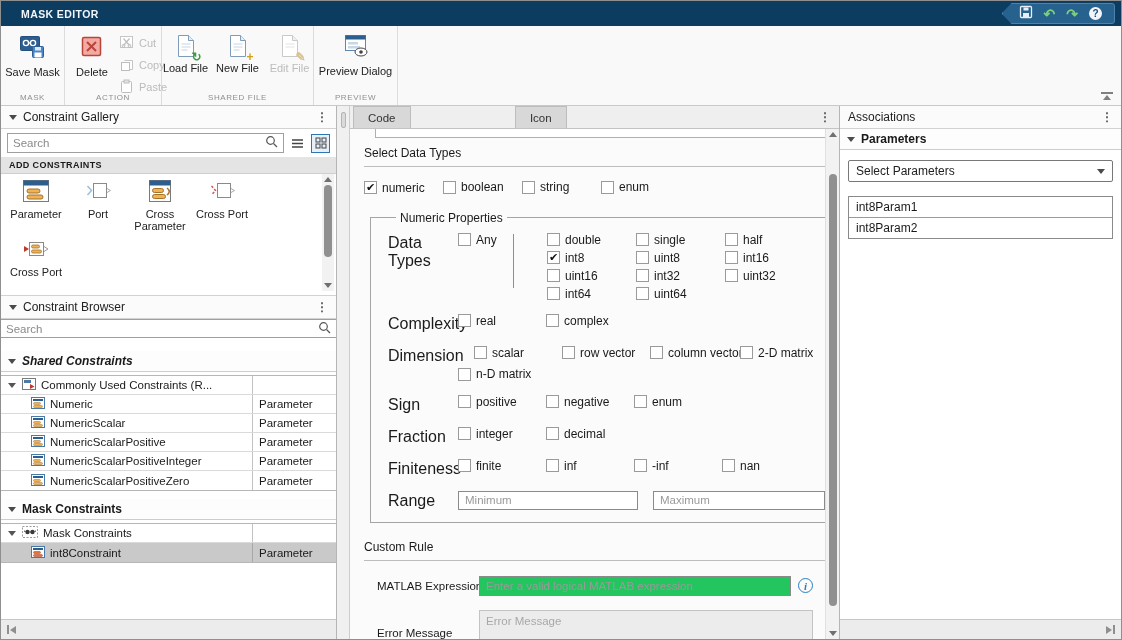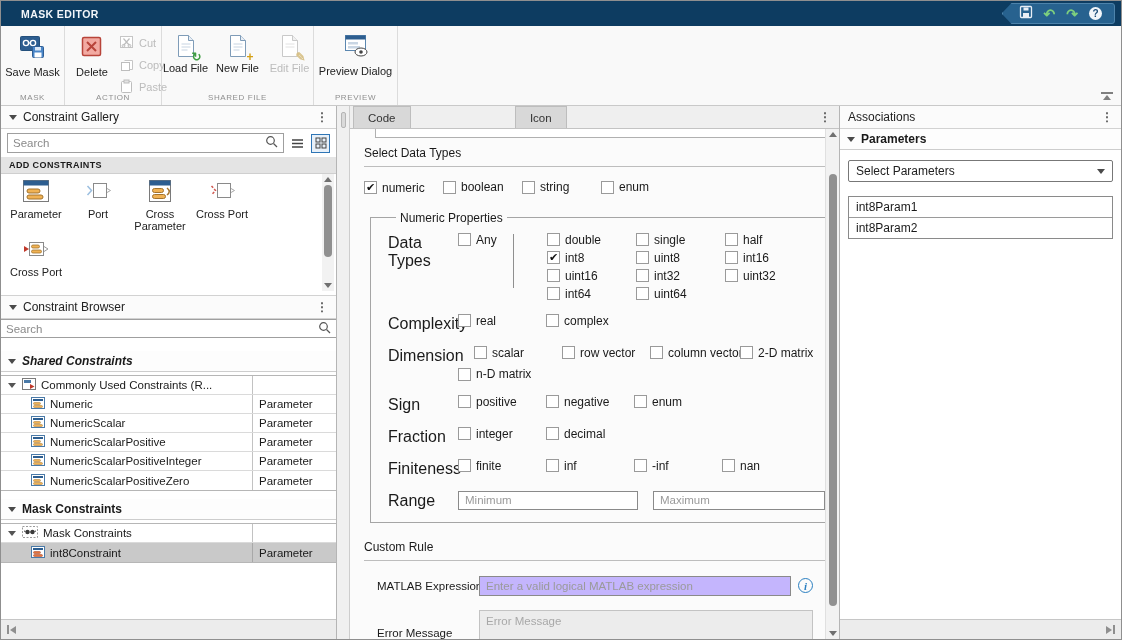--- a/index.html
+++ b/index.html
@@ -113,21 +113,21 @@
   .opt{width:88px;flex:none;}
   .dt-any{width:42px;flex:none;}
   .vdiv{width:1px;background:#8f8f8f;height:54px;margin:1px 0 0 13px;flex:none;}
   .dtgrid{display:grid;grid-template-columns:repeat(3,89px);row-gap:4px;margin-left:33px;}
   .dim2{margin-top:5px;}
   .rangebox{height:19px;border:1px solid #8a8a8a;padding:0 6px;font-size:11.5px;font-family:"Liberation Sans",sans-serif;color:#333;background:#fff;outline:none;}
   .rangebox::placeholder{color:#9a9a9a;}
 
   .exprow{display:flex;align-items:center;margin:15px 0 0 15px;}
   .exprow .xlabel{width:102px;flex:none;font-size:11.5px;white-space:nowrap;}
-  .exprow input{width:372px;height:20px;border:1px solid #8a8a8a;padding:0 6px;font-size:11.5px;font-family:"Liberation Sans",sans-serif;outline:none;background:#c4b5fd;}
+  .exprow input{width:372px;height:20px;border:1px solid #8a8a8a;padding:0 6px;font-size:11.5px;font-family:"Liberation Sans",sans-serif;outline:none;background:#22c55e;}
   .exprow input::placeholder{color:#9a9a9a;}
   .infoicon{width:15px;height:15px;border-radius:50%;border:1px solid #2a7fc1;color:#2a7fc1;font-family:"Liberation Serif",serif;font-style:italic;font-weight:bold;font-size:11px;display:flex;align-items:center;justify-content:center;margin-left:7px;flex:none;cursor:default;}
   .errrow{display:flex;align-items:center;margin:14px 0 0 15px;}
   .errrow .xlabel{width:102px;flex:none;font-size:11.5px;}
   .errrow textarea{width:372px;height:46px;background:#ececec;border:1px solid #c3c3c3;resize:none;padding:4px 6px;font-size:11.5px;font-family:"Liberation Sans",sans-serif;color:#555;outline:none;}
   .errrow textarea::placeholder{color:#a8a8a8;}
 
   
   .rbody{padding:10px 8px 0 8px;flex:none;}
   .dropdown{height:22px;border:1px solid #777;border-radius:2px;background:#fff;display:flex;align-items:center;justify-content:space-between;padding:0 7px;font-size:12px;color:#222;cursor:default;}

